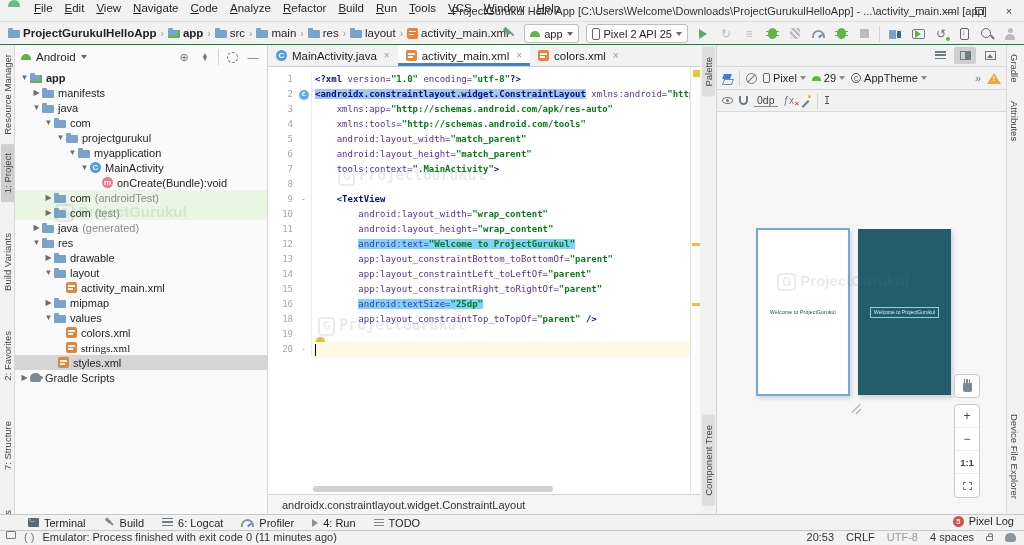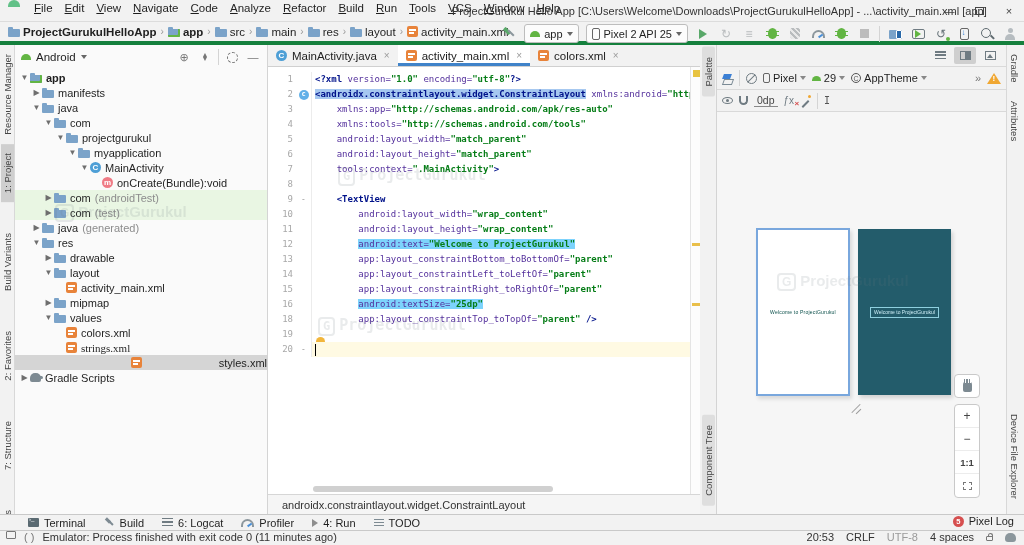--- a/index.html
+++ b/index.html
@@ -9,21 +9,21 @@
   
   #menubar{top:0;height:22px;background:#f2f2f2;border-bottom:1px solid #dcdcdc;padding-left:6px;gap:2px}
   .droid-logo{width:12px;height:7px;border-radius:6px 6px 0 0;background:#62c188;margin:0 6px 0 2px}
   .menu-item{display:inline-block;padding:2px 6px;font-size:11.5px;cursor:pointer}
   .menu-item::first-letter{text-decoration:underline}
   #win-title{position:absolute;left:452px;top:0;height:22px;line-height:22px;font-size:11px;color:#333;white-space:nowrap}
   .win-btns{position:absolute;right:0;top:0;height:22px;display:flex}
   .win-btn{width:30px;height:22px;display:flex;align-items:center;justify-content:center;color:#444;font-size:11px;cursor:pointer}
   .win-btn .sq{width:9px;height:8px;border:1px solid #444}
   
-  #toolbar{top:22px;height:23px;background:#f2f2f2;border-bottom:4px solid #15803d;padding-left:8px}
+  #toolbar{top:22px;height:23px;background:#f2f2f2;border-bottom:1px solid #15803d;padding-left:8px}
   .crumbs{display:flex;align-items:center;gap:3px;font-size:11.5px;white-space:nowrap}
   .crumb{display:flex;align-items:center;gap:3px;cursor:pointer}
   .crumb.b{font-weight:bold}
   .crumb-sep{color:#9a9a9a;font-size:10px;padding:0 1px}
   .tb-right{position:absolute;right:6px;top:0;height:23px;display:flex;align-items:center;gap:7px}
   .combo{display:flex;align-items:center;gap:4px;border:1px solid #bdbdbd;border-radius:3px;background:#fcfcfc;height:19px;padding:0 5px;font-size:11px;cursor:pointer}
   .caret{width:0;height:0;border-left:3.5px solid transparent;border-right:3.5px solid transparent;border-top:4px solid #666}
   .tbi{width:16px;height:16px;display:flex;align-items:center;justify-content:center;font-size:12px;cursor:pointer;position:relative}
   .dis{color:#b9bcbe}
   .tb-sep{width:1px;height:16px;background:#d4d4d4}
@@ -420,21 +420,21 @@
         <div class="trow" style="padding-left: 40px;">
           <span class="chev"></span>
           <span class="i-xml ticon"></span>
           <span class="tlabel">colors.xml</span>
         </div>
         <div class="trow" style="padding-left: 40px; font-family: Liberation Serif, serif;">
           <span class="chev"></span>
           <span class="i-xml ticon"></span>
           <span class="tlabel">strings.xml</span>
         </div>
-        <div class="trow sel" style="padding-left: 32px; justify-content: space-between;">
+        <div class="trow sel" style="padding-left: 32px;">
           <span class="chev"></span>
           <span class="i-xml ticon"></span>
           <span class="tlabel">styles.xml</span>
         </div>
         <div class="trow" style="padding-left: 4px;">
           <span class="chev">▶</span>
           <span class="i-gradle ticon"></span>
           <span class="tlabel">Gradle Scripts</span>
         </div>
       </div>

